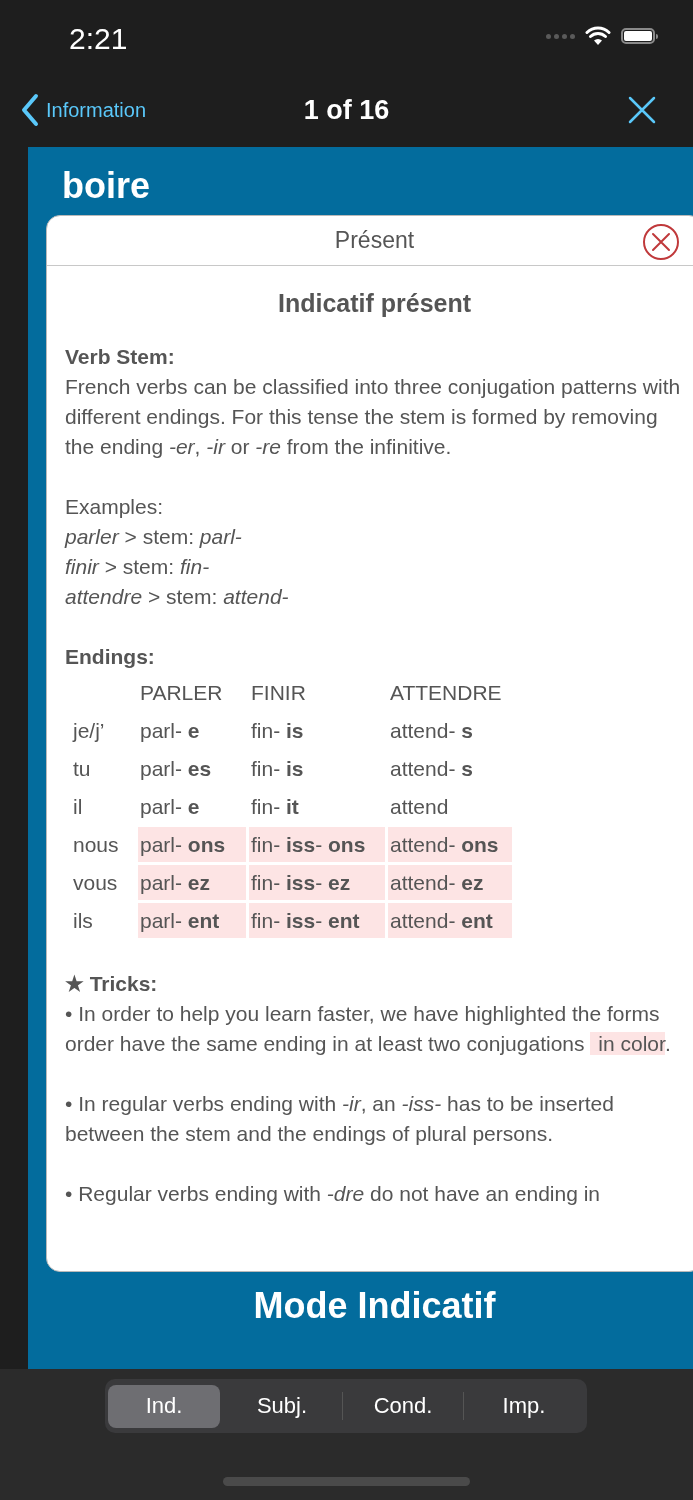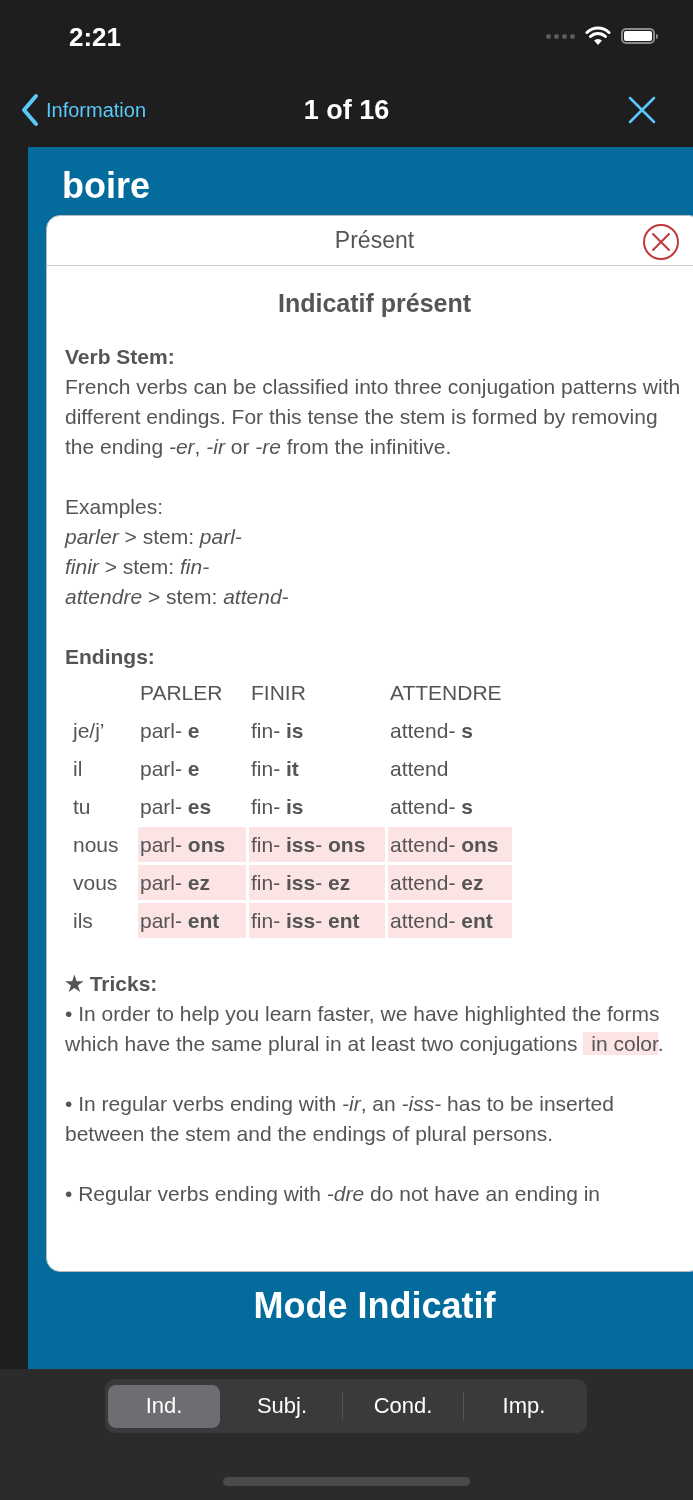--- a/index.html
+++ b/index.html
@@ -1,18 +1,18 @@
 <!DOCTYPE html>
 <html><head>
 <meta charset="utf-8">
 <style>
   html, body { margin:0; padding:0; }
   body { width:693px; height:1500px; background:#1e1e1e; font-family:"Liberation Sans", sans-serif; position:relative; overflow:hidden; }
   .status-bar { position:absolute; top:0; left:0; width:693px; height:75px; background:#1e1e1e; }
-  .status-time { position:absolute; left:69px; top:22px; color:#fff; font-size:26px; font-weight:bold; }
+  .status-time { position:absolute; left:69px; top:22px; color:#fff; font-size:30px; font-weight:normal; }
   .status-right { position:absolute; right:38px; top:26px; display:flex; align-items:center; gap:10px; }
   .signal { display:flex; gap:3px; }
   .signal span { width:5px; height:5px; border-radius:50%; background:#5a5a5a; display:block; }
   .battery { width:34px; height:16px; border:2px solid #8a8a8a; border-radius:5px; position:relative; padding:1px; box-sizing:border-box; }
   .battery .fill { width:100%; height:100%; background:#fff; border-radius:2px; }
   .battery:after { content:""; position:absolute; right:-5px; top:4px; width:2px; height:5px; background:#8a8a8a; border-radius:0 2px 2px 0; }
 
   .nav-bar { position:absolute; top:75px; left:0; width:693px; height:72px; background:#1e1e1e; }
   .back-btn { position:absolute; left:20px; top:18px; display:flex; align-items:center; color:#5ac8fa; font-size:20px; cursor:pointer; }
   .back-btn svg { margin-right:6px; }
@@ -127,30 +127,30 @@
             <td class="c2">FINIR</td>
             <td class="c3">ATTENDRE</td>
           </tr>
           <tr>
             <td class="pr">je/j’</td>
             <td class="c1"><span>parl- </span><span class="b">e</span></td>
             <td class="c2"><span>fin- </span><span class="b">is</span></td>
             <td class="c3"><span>attend- </span><span class="b">s</span></td>
           </tr>
           <tr>
+            <td class="pr">tu</td>
+            <td class="c1"><span>parl- </span><span class="b">es</span></td>
+            <td class="c2"><span>fin- </span><span class="b">is</span></td>
+            <td class="c3"><span>attend- </span><span class="b">s</span></td>
+          </tr>
+          <tr>
             <td class="pr">il</td>
             <td class="c1"><span>parl- </span><span class="b">e</span></td>
             <td class="c2"><span>fin- </span><span class="b">it</span></td>
             <td class="c3"><span>attend</span><span class="b"></span></td>
-          </tr>
-          <tr>
-            <td class="pr">tu</td>
-            <td class="c1"><span>parl- </span><span class="b">es</span></td>
-            <td class="c2"><span>fin- </span><span class="b">is</span></td>
-            <td class="c3"><span>attend- </span><span class="b">s</span></td>
           </tr>
           <tr>
             <td class="pr">nous</td>
             <td class="c1 hl"><span>parl- </span><span class="b">ons</span></td>
             <td class="c2 hl"><span>fin- </span><span class="b">iss</span><span>- </span><span class="b">ons</span></td>
             <td class="c3 hl"><span>attend- </span><span class="b">ons</span></td>
           </tr>
           <tr>
             <td class="pr">vous</td>
             <td class="c1 hl"><span>parl- </span><span class="b">ez</span></td>
@@ -162,21 +162,21 @@
             <td class="c1 hl"><span>parl- </span><span class="b">ent</span></td>
             <td class="c2 hl"><span>fin- </span><span class="b">iss</span><span>- </span><span class="b">ent</span></td>
             <td class="c3 hl"><span>attend- </span><span class="b">ent</span></td>
           </tr>
         </tbody>
           </table>
       </div>
 
       <div class="tricks">
         <div class="b">★ Tricks:</div>
-        <div class="para"><span>• In order to help you learn faster, we have highlighted the forms which have the same plural in at least two conjugations </span><span class="hlt">in color</span><span>.</span></div>
+        <div class="para"><span>• In order to help you learn faster, we have highlighted the forms order have the same ending in at least two conjugations </span><span class="hlt">in color</span><span>.</span></div>
         <div class="para"><span>• In regular verbs ending with </span><span class="i">-ir</span><span>, an </span><span class="i">-iss-</span><span> has to be inserted between the stem and the endings of plural persons.</span></div>
         <div class="para"><span>• Regular verbs ending with </span><span class="i">-dre</span><span> do not have an ending in</span></div>
       </div>
     </div>
   </div>
 
   <div class="mode-title" style="top:1138px;">Mode Indicatif</div>
 </div>
 
 <div class="bottom">

